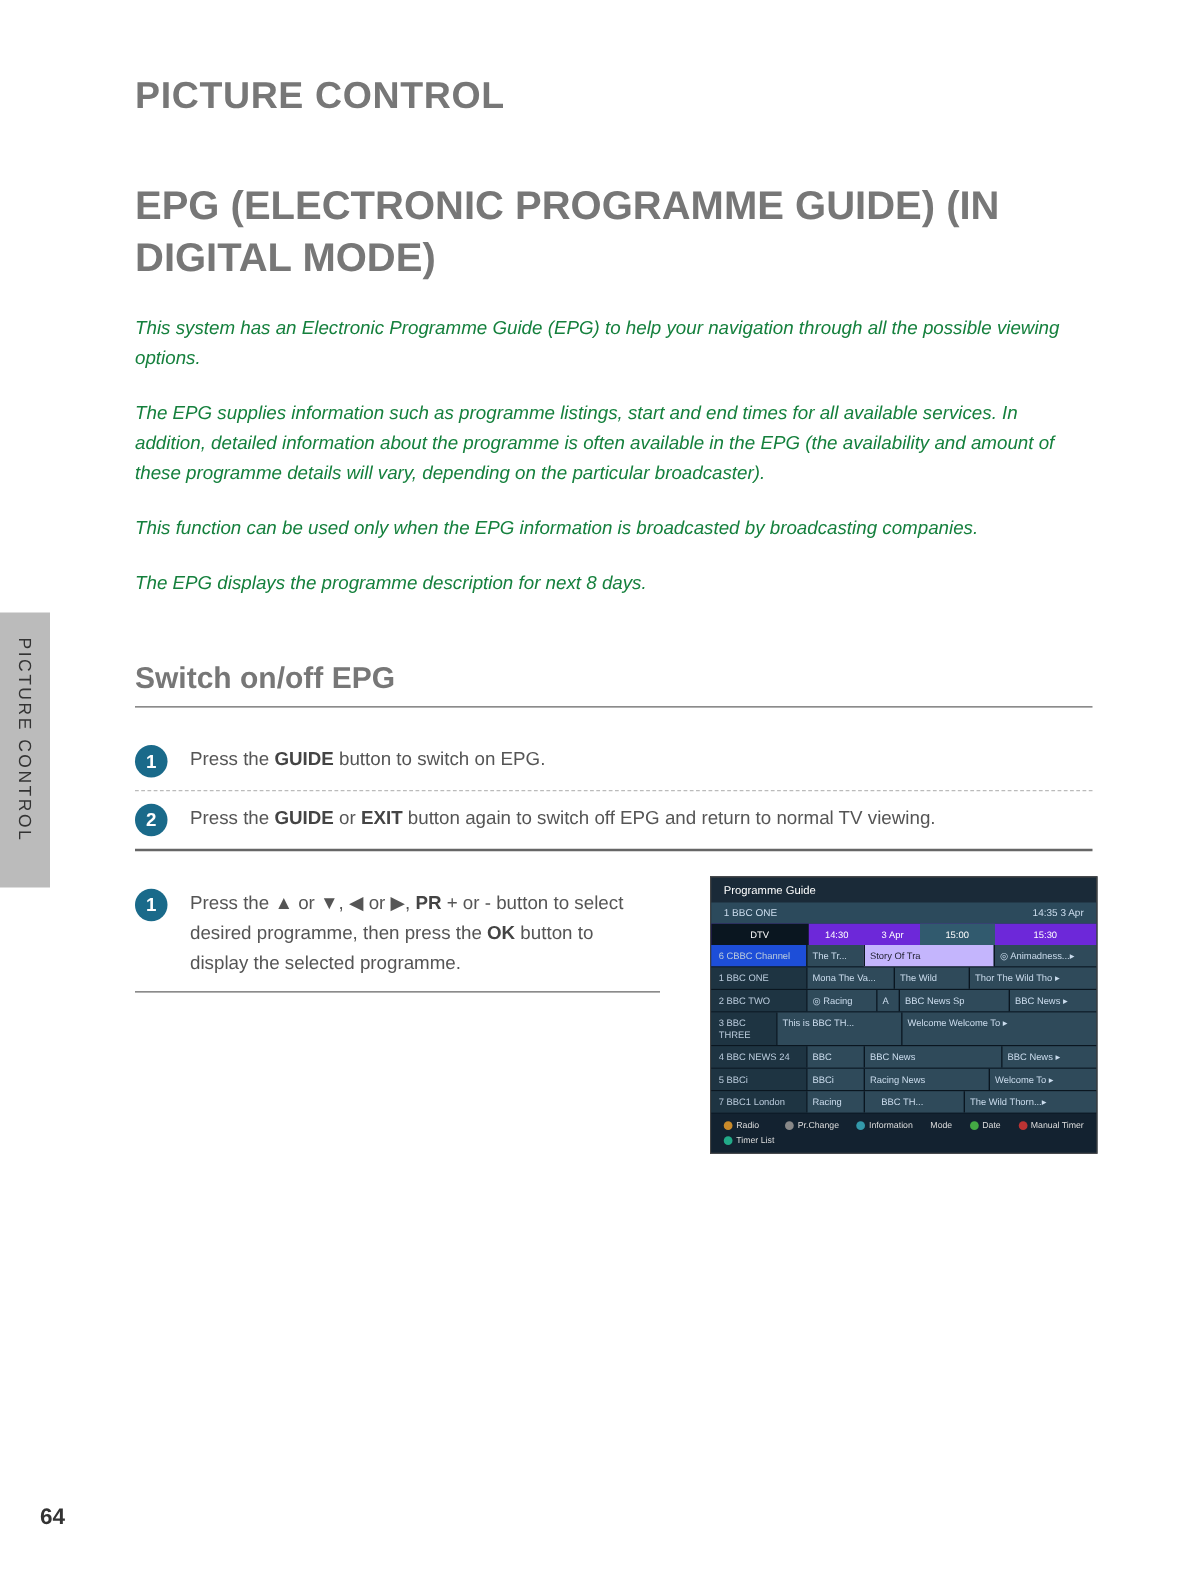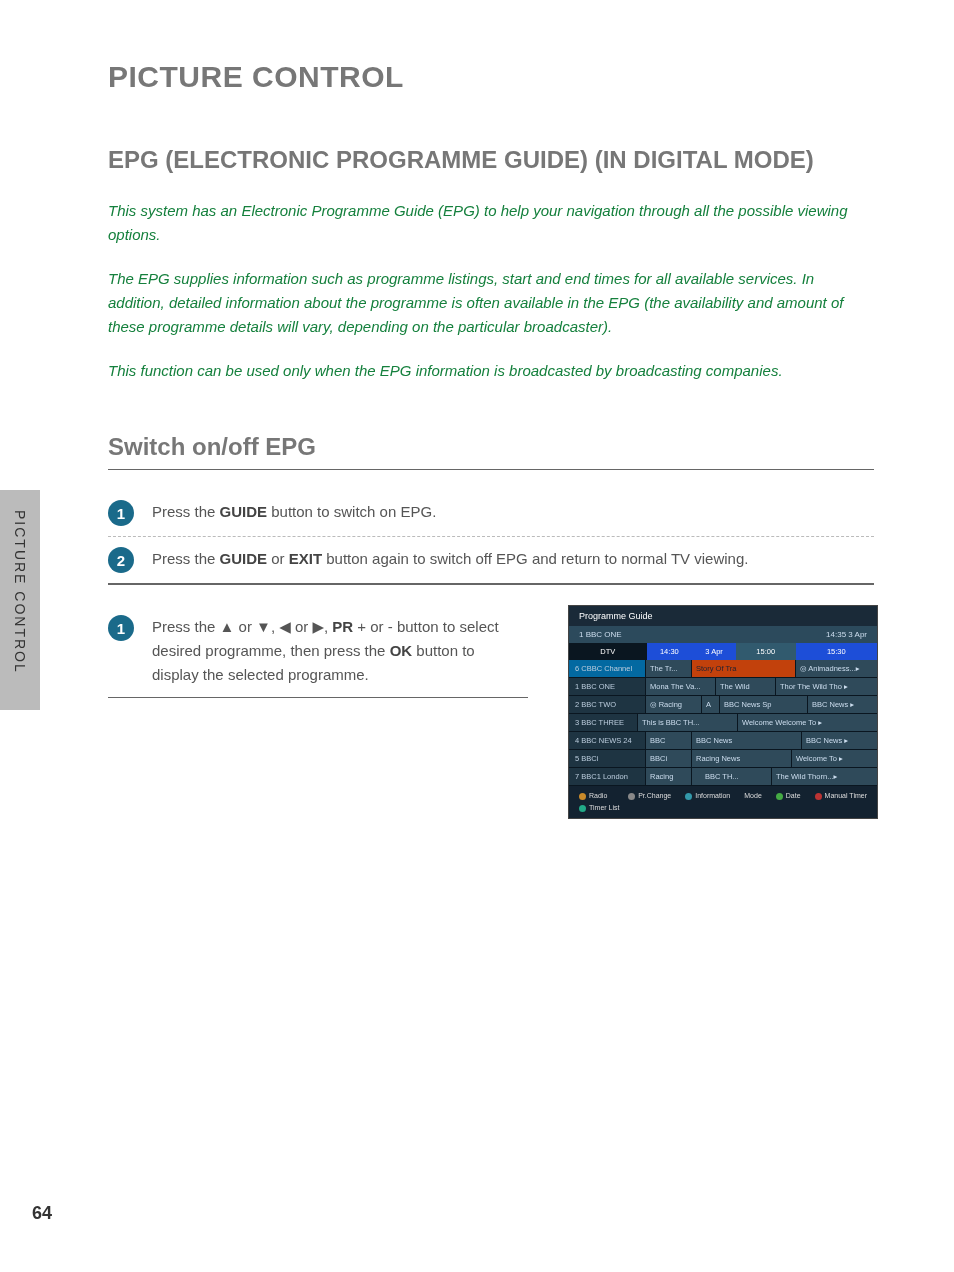--- a/index.html
+++ b/index.html
@@ -1,52 +1,52 @@
 <!DOCTYPE html>
 <html><head>
 <meta charset="utf-8">
 <style>
   * { box-sizing: border-box; margin: 0; padding: 0; }
   html, body { width: 954px; height: 1272px; background: #fff; font-family: Arial, Helvetica, sans-serif; color: #555; }
   .page { position: relative; width: 954px; height: 1272px; padding: 60px 80px 40px 108px; }
   .side-tab { position: absolute; left: 0; top: 490px; width: 40px; height: 220px; background: #bbb; display: flex; align-items: flex-start; justify-content: center; padding-top: 20px; }
   .side-tab span { writing-mode: vertical-rl; text-orientation: mixed; letter-spacing: 2px; font-size: 14px; color: #333; font-weight: 500; }
   .h-section { font-size: 30px; font-weight: 600; color: #777; letter-spacing: 0.5px; margin-bottom: 50px; }
-  .h-title { font-size: 24px; font-weight: 600; color: #777; line-height: 1.3; margin-bottom: 24px; }
+  .h-title { font-size: 32px; font-weight: 600; color: #777; line-height: 1.3; margin-bottom: 24px; }
   .para { font-size: 15px; line-height: 1.6; color: #15803d; margin-bottom: 20px; font-style: italic; }
   .h-sub { font-size: 24px; font-weight: 600; color: #777; margin-top: 50px; margin-bottom: 8px; }
   .rule { border: none; border-top: 1.5px solid #666; margin-bottom: 20px; }
   .step-row { display: flex; align-items: flex-start; gap: 18px; padding: 10px 0; border-bottom: 1px dashed #bbb; }
   .step-row:last-child { border-bottom: 1px solid #666; }
   .step-num { flex: 0 0 26px; width: 26px; height: 26px; border-radius: 50%; background: #1a6a8a; color: #fff; font-size: 15px; font-weight: bold; display: flex; align-items: center; justify-content: center; }
   .step-text { font-size: 15px; line-height: 1.6; color: #555; max-width: 620px; }
   .step-text b { font-weight: bold; color: #444; }
   .section-select { display: flex; align-items: flex-start; gap: 40px; }
   .select-left { flex: 0 0 420px; }
   .select-left .step-row { border-bottom: 1px solid #666; }
   .select-left .step-text { max-width: 360px; }
   .epg-shot { flex: 0 0 310px; }
 
   
   .epg { width: 310px; background: #1a2a38; border: 1px solid #444; font-size: 8px; color: #cde; }
   .epg-title { padding: 5px 10px; color: #fff; font-size: 9px; border-radius: 10px; }
   .epg-bar { display: flex; justify-content: space-between; background: #2c4a5c; padding: 4px 10px; font-size: 8px; }
-  .epg-head { display: flex; background: #1d4ed8; }
+  .epg-head { display: flex; background: #6d28d9; }
   .epg-head div { padding: 4px 0; text-align: center; font-size: 7.5px; color: #fff; }
   .epg-col0 { width: 78px; background:#0a1620; }
   .epg-col1 { width: 46px; }
   .epg-col2 { width: 44px; }
   .epg-col3 { width: 60px; background:#315a6e; }
   .epg-col4 { width: 82px; }
   .epg-row { display: flex; border-bottom: 1px solid #0a1620; }
   .epg-row .ch { width: 78px; padding: 4px 6px; background: #1e3442; color: #bcd; font-size: 7.5px; }
   .epg-row .cells { display: flex; flex: 1; justify-content: flex-end; }
   .epg-row .cell { background: #2f4a5a; color: #cde; font-size: 7.5px; padding: 4px 4px; border-left: 1px solid #0a1620; overflow: hidden; white-space: nowrap; }
-  .epg-row.sel .ch { background:#0369a1; }
-  .epg-row .cell.highlight { background: #c2410c; color: #223; }
+  .epg-row.sel .ch { background:#1d4ed8; }
+  .epg-row .cell.highlight { background: #c4b5fd; color: #223; }
   .epg-foot { display: flex; flex-wrap: wrap; gap: 4px 14px; padding: 6px 10px; background: #132230; font-size: 7px; color: #9bb; }
   .epg-foot span em { font-style: normal; color:#ddd; }
   .dot { display:inline-block; width:7px; height:7px; border-radius:50%; vertical-align:middle; margin-right:3px; }
   .d-orange{background:#c98a2a;} .d-grey{background:#888;} .d-red{background:#b33;} .d-blue{background:#39a;} .d-teal{background:#2a8;} .d-green{background:#4a4;}
 
   .page-num { position: absolute; left: 32px; bottom: 48px; font-size: 18px; font-weight: bold; color: #333; }
   .arrow { font-family: Arial; }
 </style>
 </head>
 <body>
@@ -57,20 +57,21 @@
     <span>PICTURE CONTROL</span>
   </div>
 
   <div class="h-section">PICTURE CONTROL</div>
 
   <div class="h-title">EPG (ELECTRONIC PROGRAMME GUIDE) (IN DIGITAL MODE)</div>
 
   <p class="para">This system has an Electronic Programme Guide (EPG) to help your navigation through all the possible viewing options.</p>
   <p class="para">The EPG supplies information such as programme listings, start and end times for all available services. In addition, detailed information about the programme is often available in the EPG (the availability and amount of these programme details will vary, depending on the particular broadcaster).</p>
   <p class="para">This function can be used only when the EPG information is broadcasted by broadcasting companies.</p>
+  <p class="para">The EPG displays the programme description for next 8 days.</p>
 
   <div class="h-sub">Switch on/off EPG</div>
   <hr class="rule">
 
   <div>
     <div class="step-row">
       <div class="step-num">1</div>
       <div class="step-text">
         <span>Press the </span><b>GUIDE</b><span> button to switch on EPG.</span>
       </div>
@@ -132,21 +133,21 @@
                 <div class="cell" style="width: 56px;">◎ Racing</div>
                 <div class="cell" style="width: 18px;">A</div>
                 <div class="cell" style="width: 88px;">BBC News Sp</div>
                 <div class="cell" style="width: 70px;">BBC News  ▸</div>
               </div>
             </div>
             <div class="epg-row">
               <div class="ch">3  BBC THREE</div>
               <div class="cells">
                 <div class="cell" style="width: 100px;">This is BBC TH...</div>
-                <div class="cell" style="width: 140px;">Welcome Welcome To ▸</div>
+                <div class="cell" style="width: 156px;">Welcome Welcome To ▸</div>
               </div>
             </div>
             <div class="epg-row">
               <div class="ch">4  BBC NEWS 24</div>
               <div class="cells">
                 <div class="cell" style="width: 46px;">BBC</div>
                 <div class="cell" style="width: 110px;">BBC News</div>
                 <div class="cell" style="width: 76px;">BBC News  ▸</div>
               </div>
             </div>

